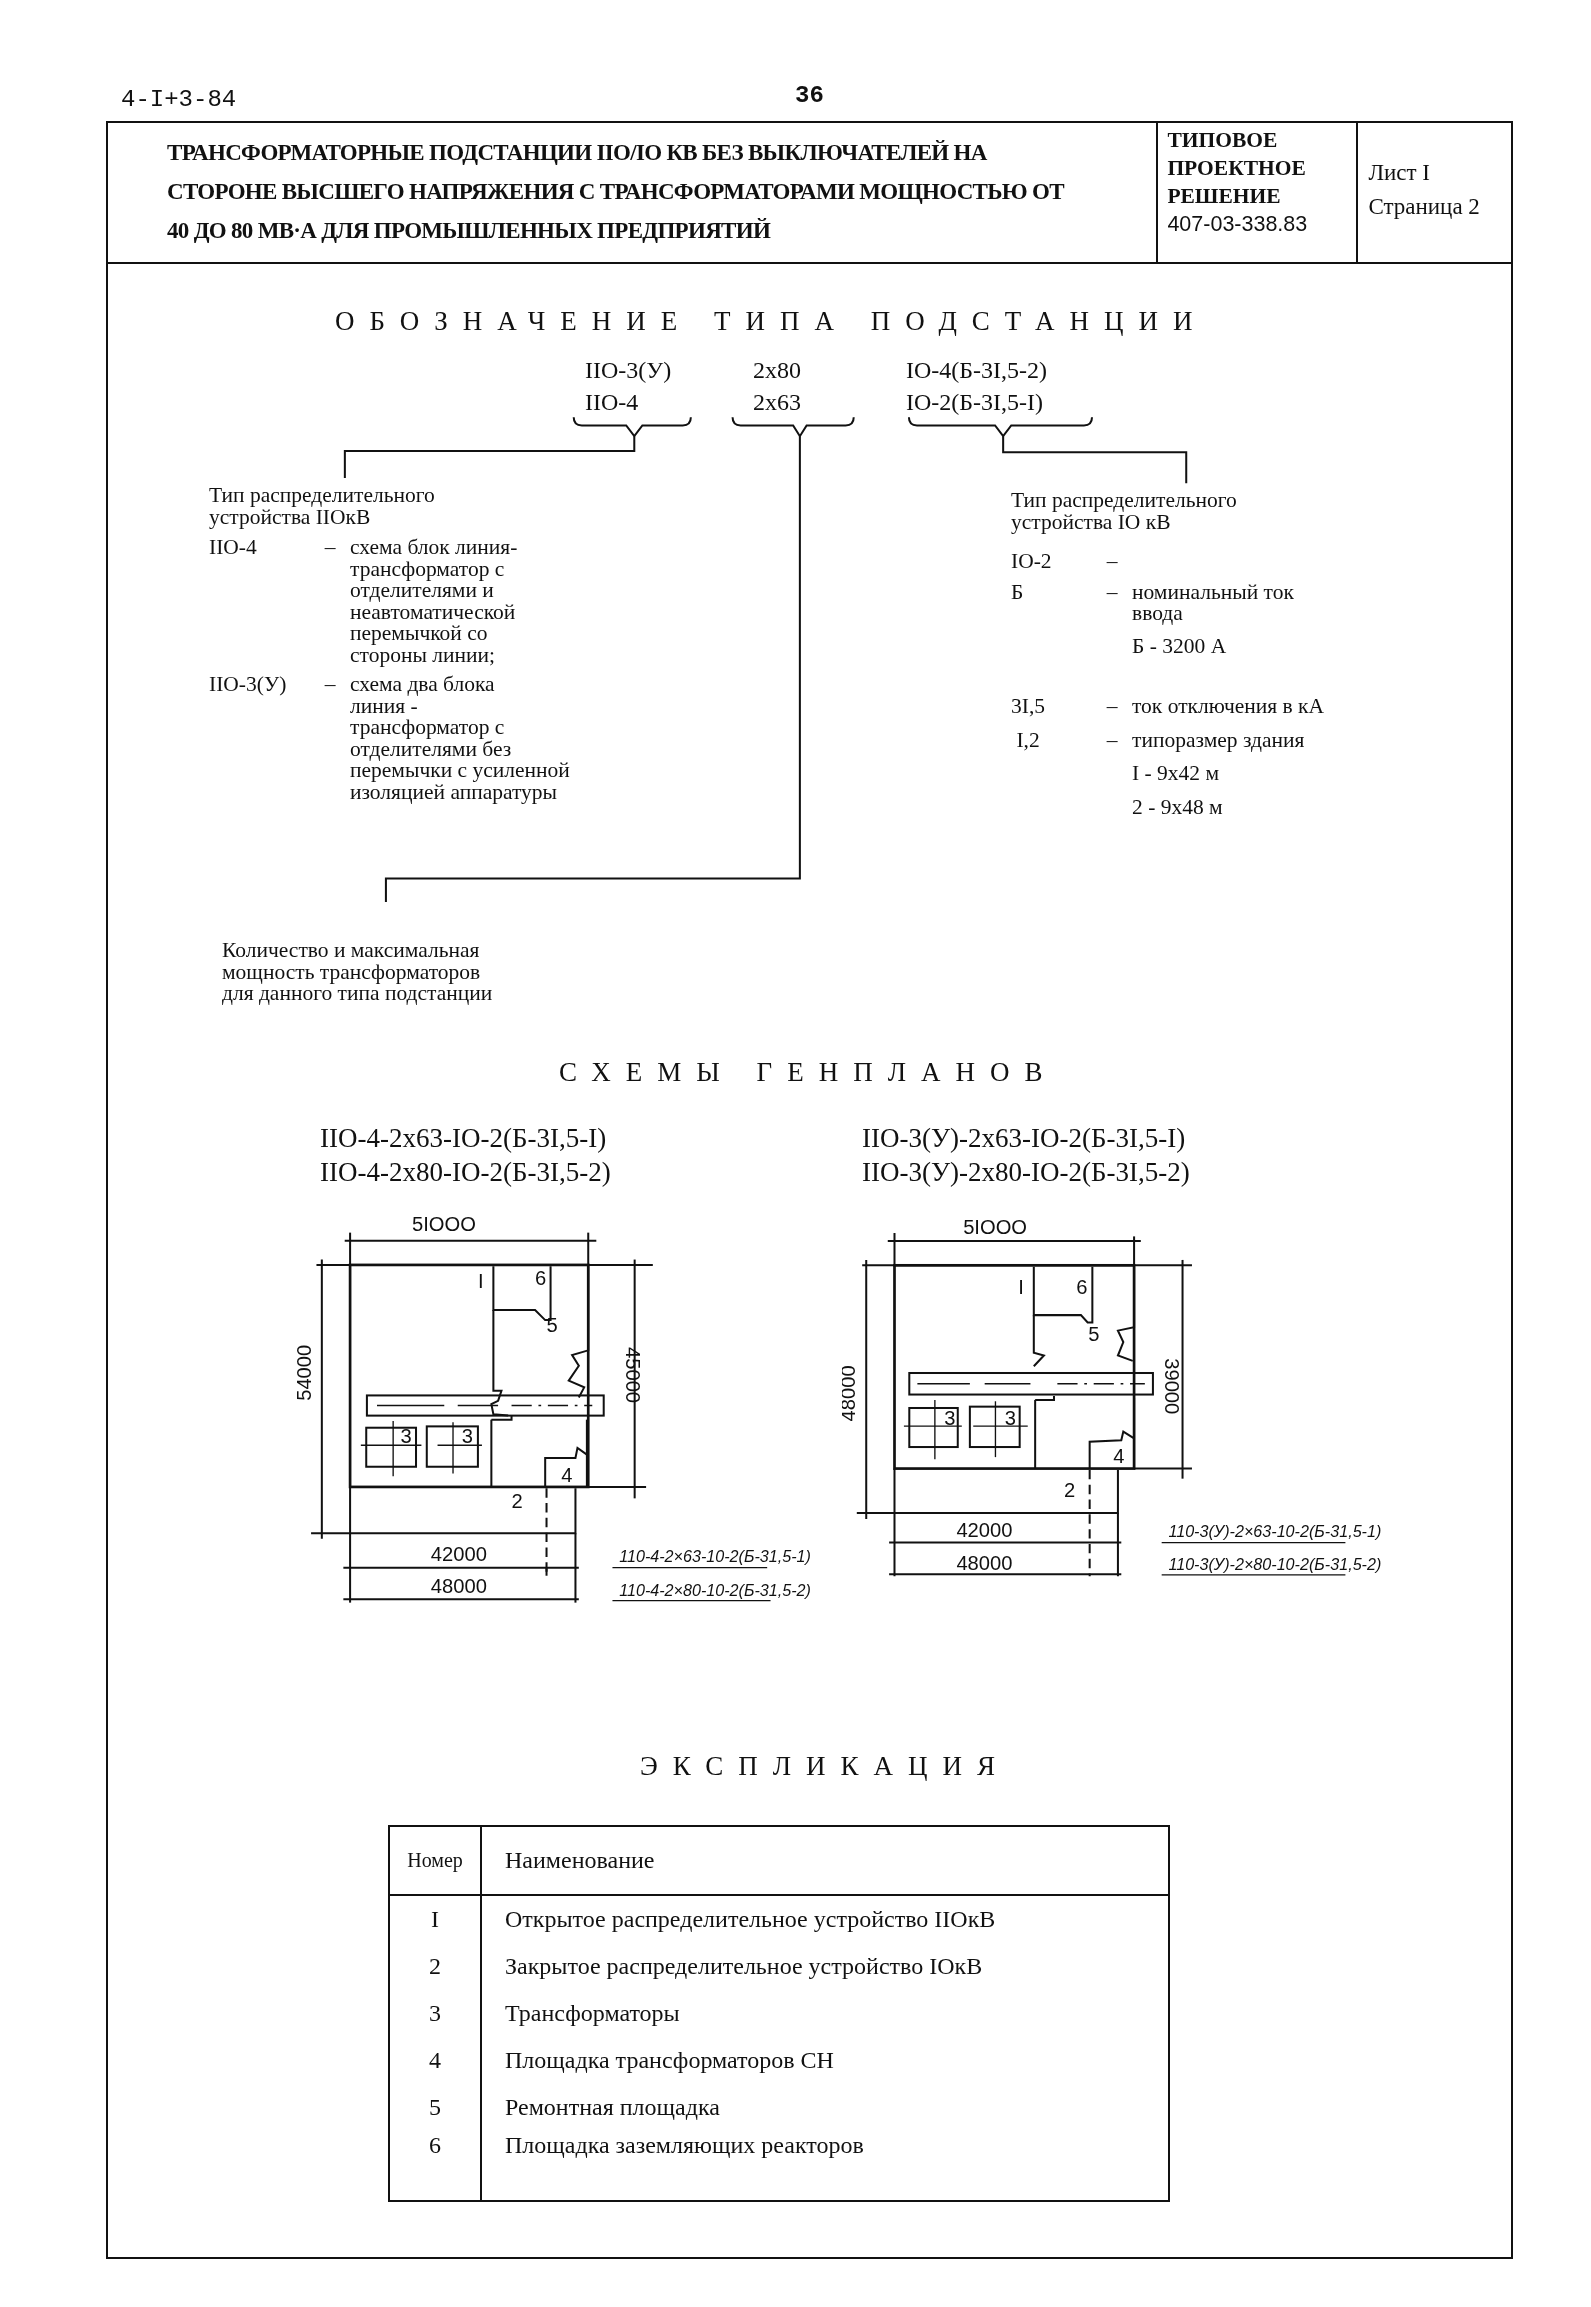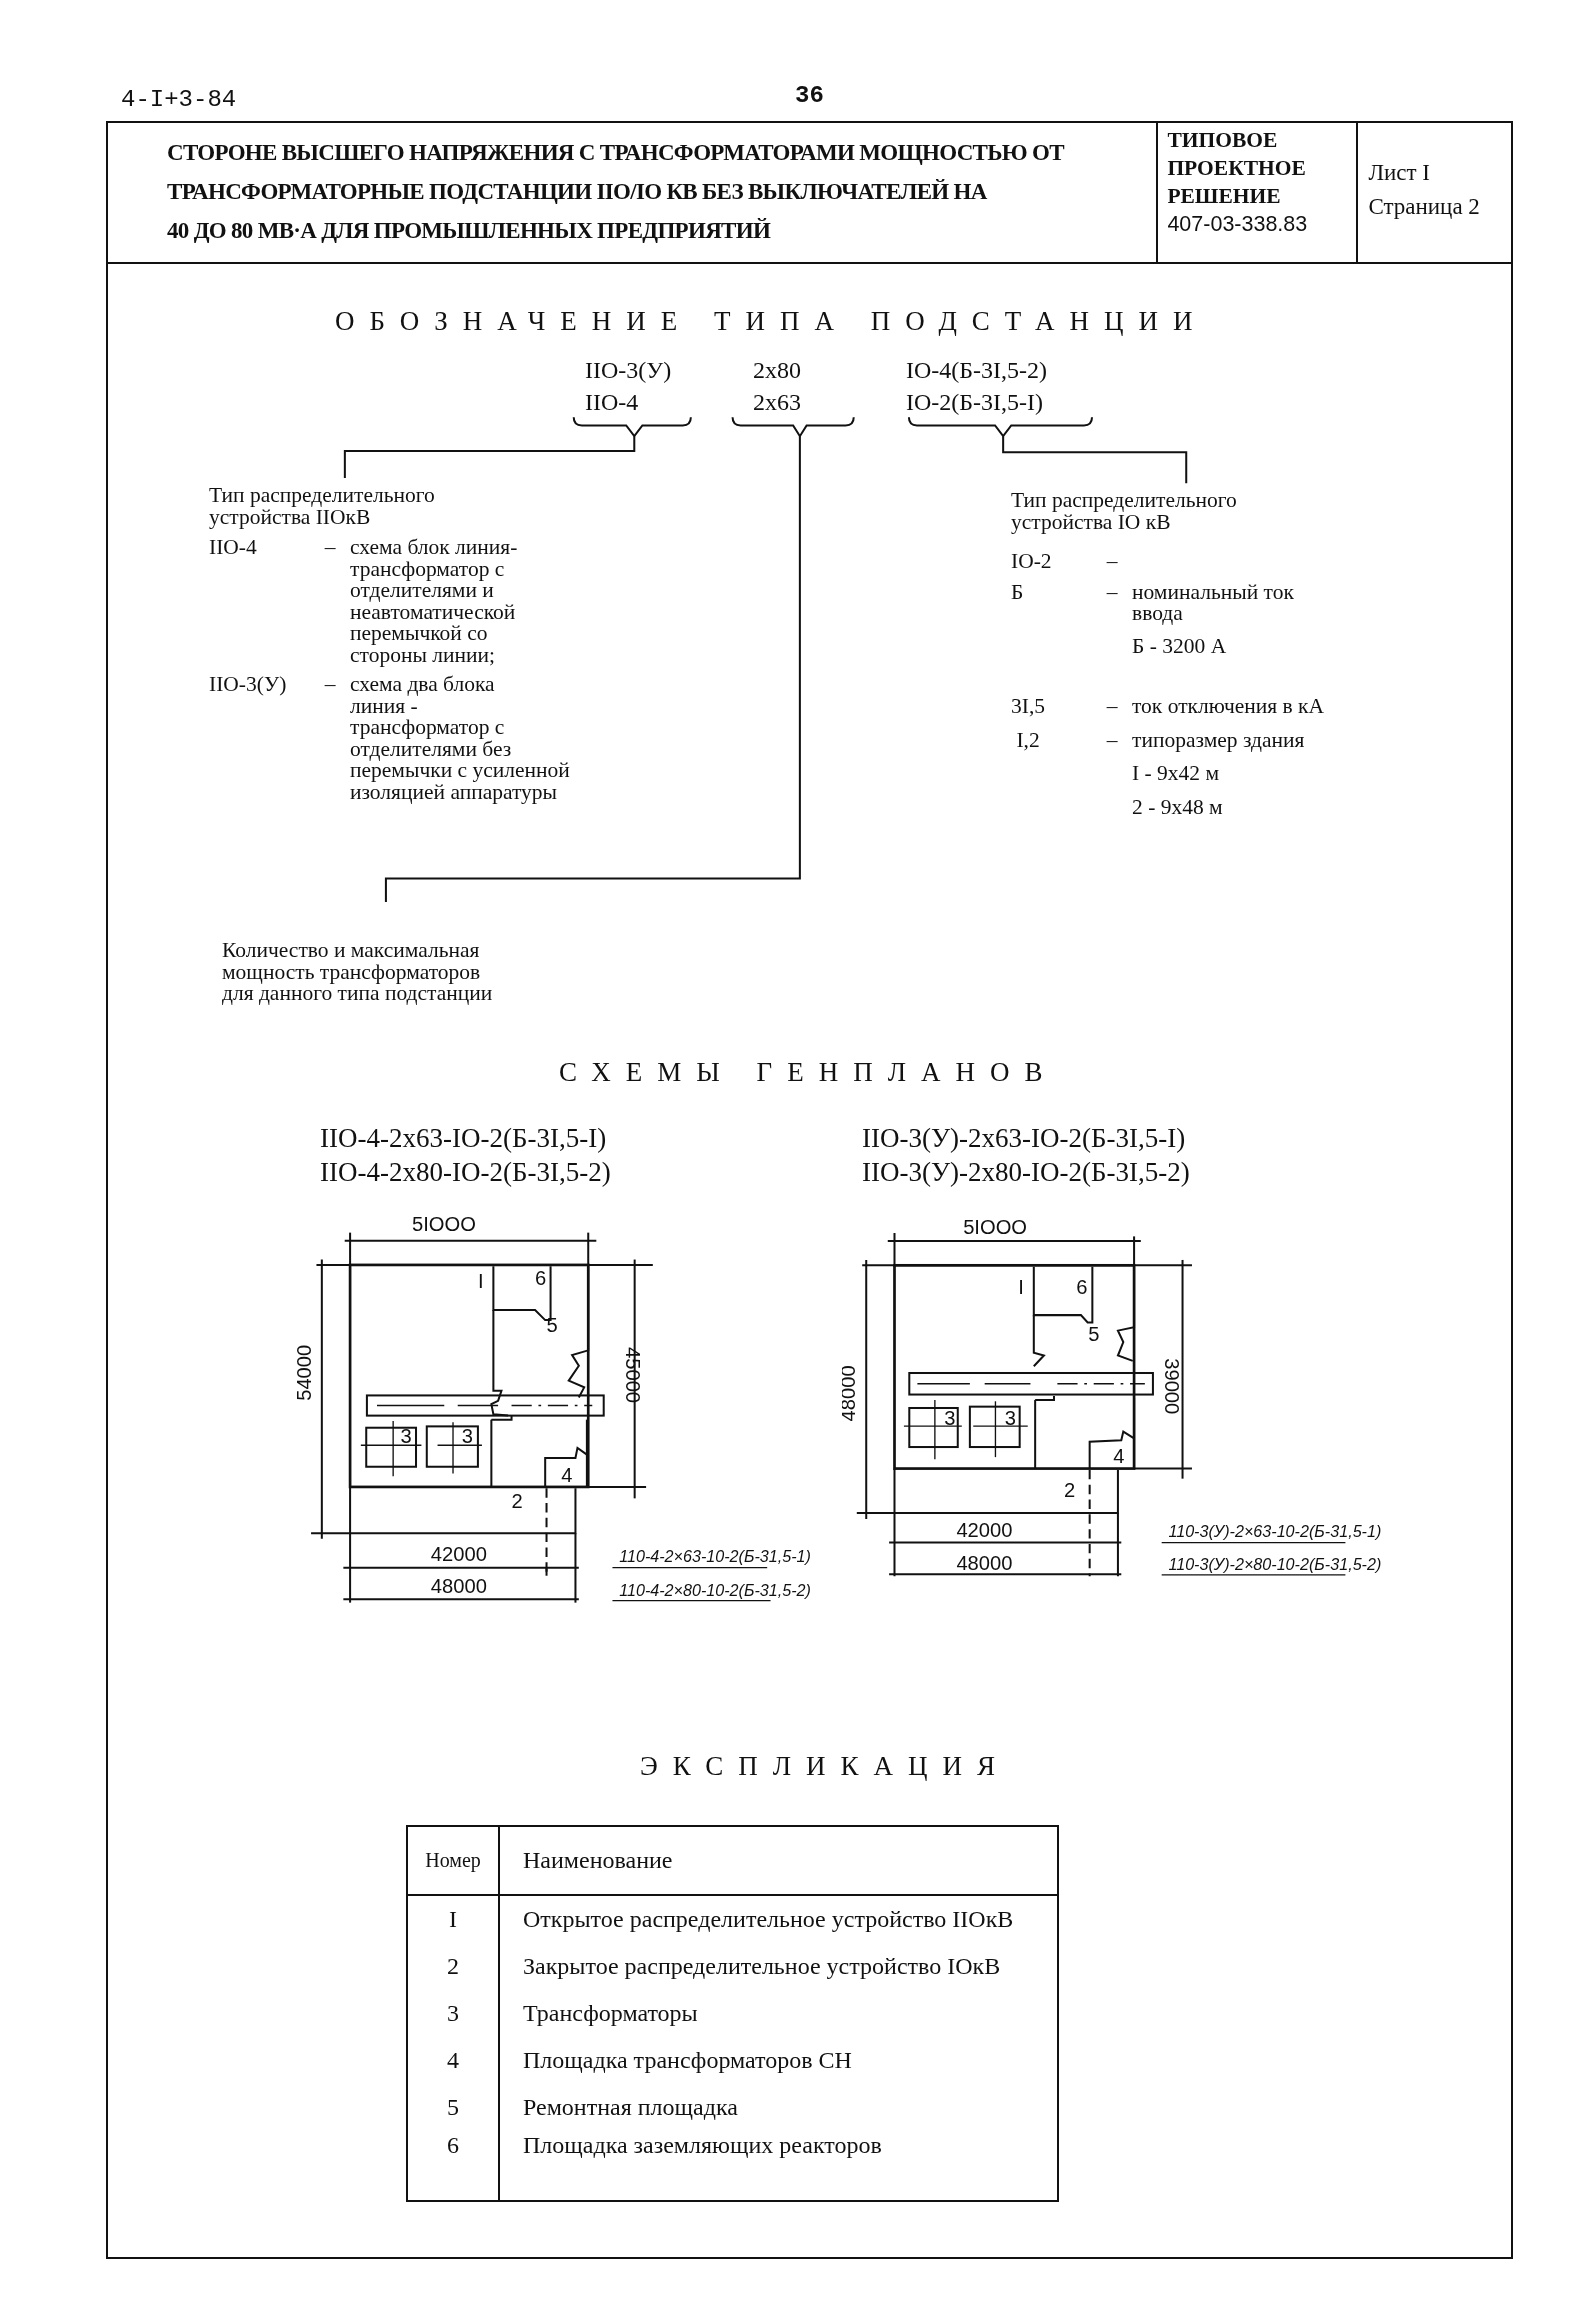--- a/index.html
+++ b/index.html
@@ -28,43 +28,43 @@
 
   .desc-block { font-size:21.5px; line-height:21.5px; }
   .def-row { display:flex; }
   .def-key { white-space:pre; }
   .def-dash { width:40px; text-align:center; }
   .def-text { }
 
   .caption { font-size:27px; white-space:nowrap; }
 
   
-  #expl-table { left:406px; top:1825px; width:653px; border-collapse:collapse; font-size:24px; }
+  #expl-table { left:388px; top:1825px; width:782px; border-collapse:collapse; font-size:24px; }
   #expl-table td, #expl-table th { border-left:2px solid #111; border-right:2px solid #111; font-weight:normal; text-align:left; }
   #expl-table th { height:65px; border-top:2.7px solid #111; border-bottom:2.7px solid #111; }
   #expl-table td { height:45px; }
   #expl-table tr:last-child td { height:67px; vertical-align:top; border-bottom:2.7px solid #111; }
   #expl-table .num { width:88px; text-align:center; }
   #expl-table .name { padding-left:23px; }
   #expl-table th.num { font-size:20px; }
 
   svg text { font-family:"Liberation Sans","DejaVu Sans",sans-serif; }
 </style>
 </head>
 <body>
 
 <div id="doc-code" class="abs mono">4-I+3-84</div>
 <div id="page-num" class="abs mono">36</div>
 
 <div id="frame" class="abs"></div>
 
 <div id="title-block" class="abs">
   <div id="title-text" class="abs serif">
+    <div>ТРАНСФОРМАТОРНЫЕ ПОДСТАНЦИИ IIO/IO КВ БЕЗ ВЫКЛЮЧАТЕЛЕЙ НА</div>
     <div>СТОРОНЕ ВЫСШЕГО НАПРЯЖЕНИЯ С ТРАНСФОРМАТОРАМИ МОЩНОСТЬЮ ОТ</div>
-    <div>ТРАНСФОРМАТОРНЫЕ ПОДСТАНЦИИ IIO/IO КВ БЕЗ ВЫКЛЮЧАТЕЛЕЙ НА</div>
     <div>40 ДО 80 МВ·А  ДЛЯ ПРОМЫШЛЕННЫХ ПРЕДПРИЯТИЙ</div>
   </div>
   <div id="title-mid" class="abs serif">
     <div>ТИПОВОЕ</div>
     <div>ПРОЕКТНОЕ</div>
     <div>РЕШЕНИЕ</div>
     <div style="font-family:Liberation Sans, sans-serif;font-weight:normal;">407-03-338.83</div>
   </div>
   <div id="title-right" class="abs serif">
     <div>Лист I</div>

